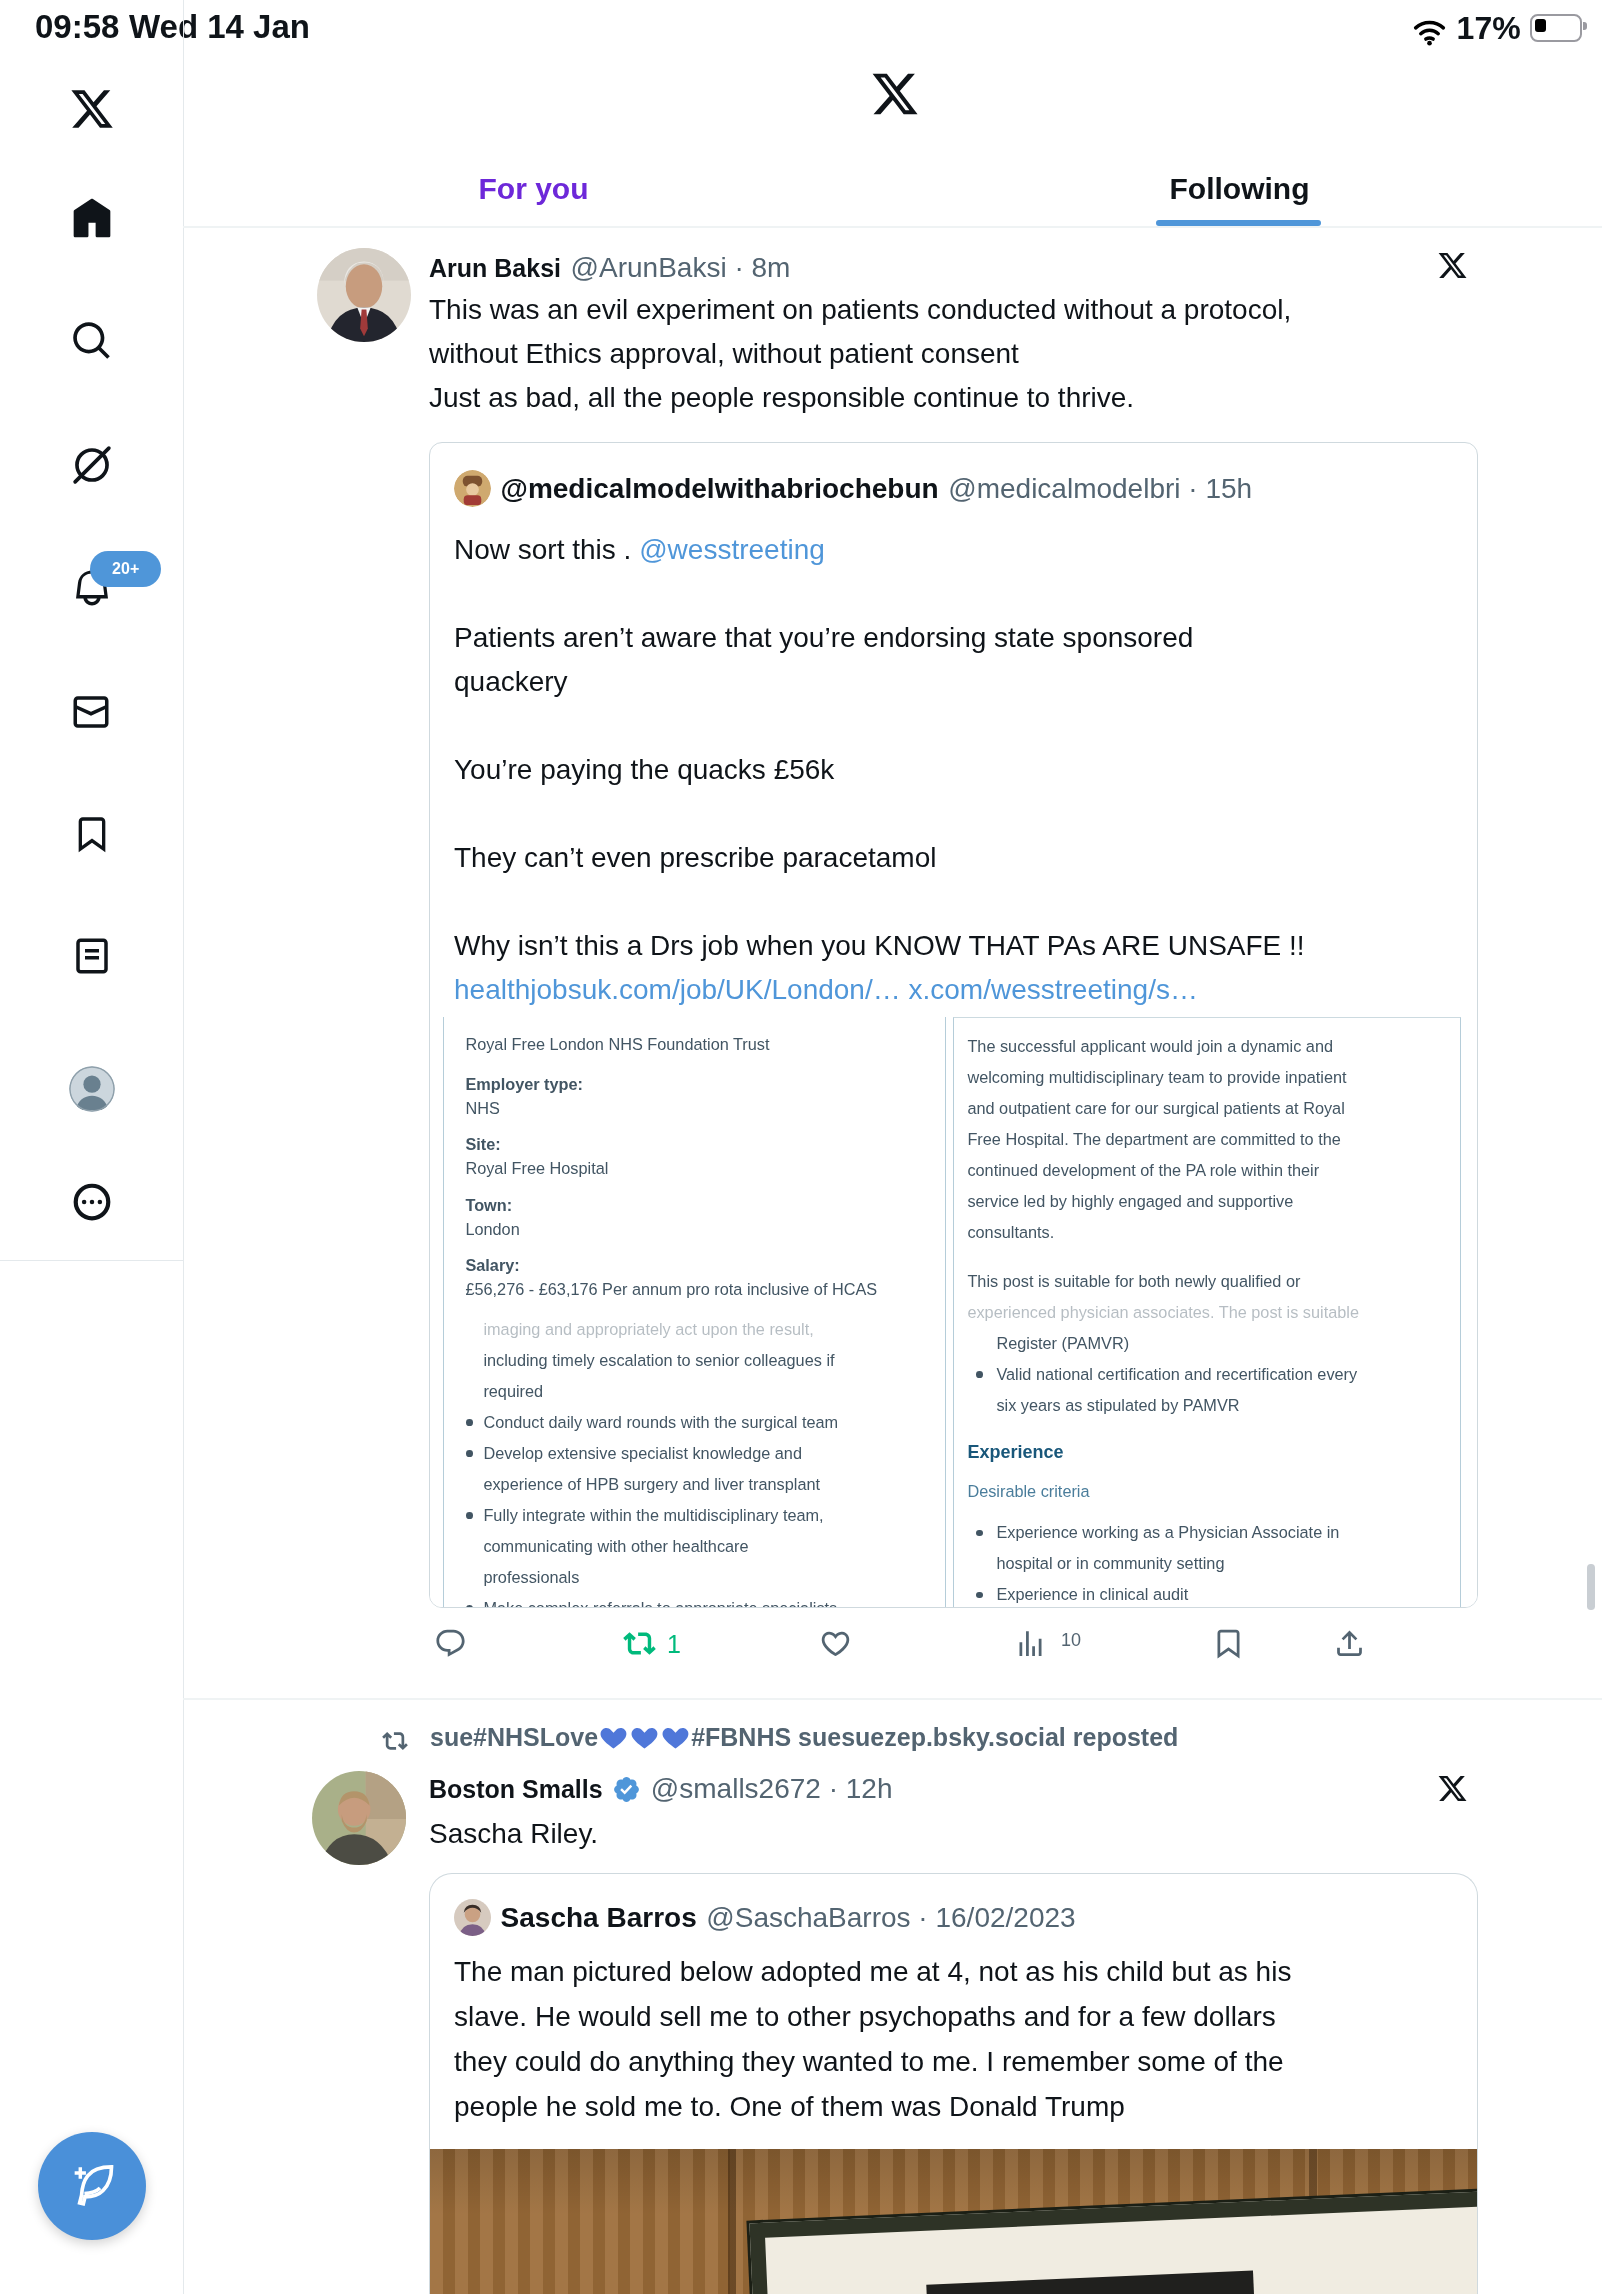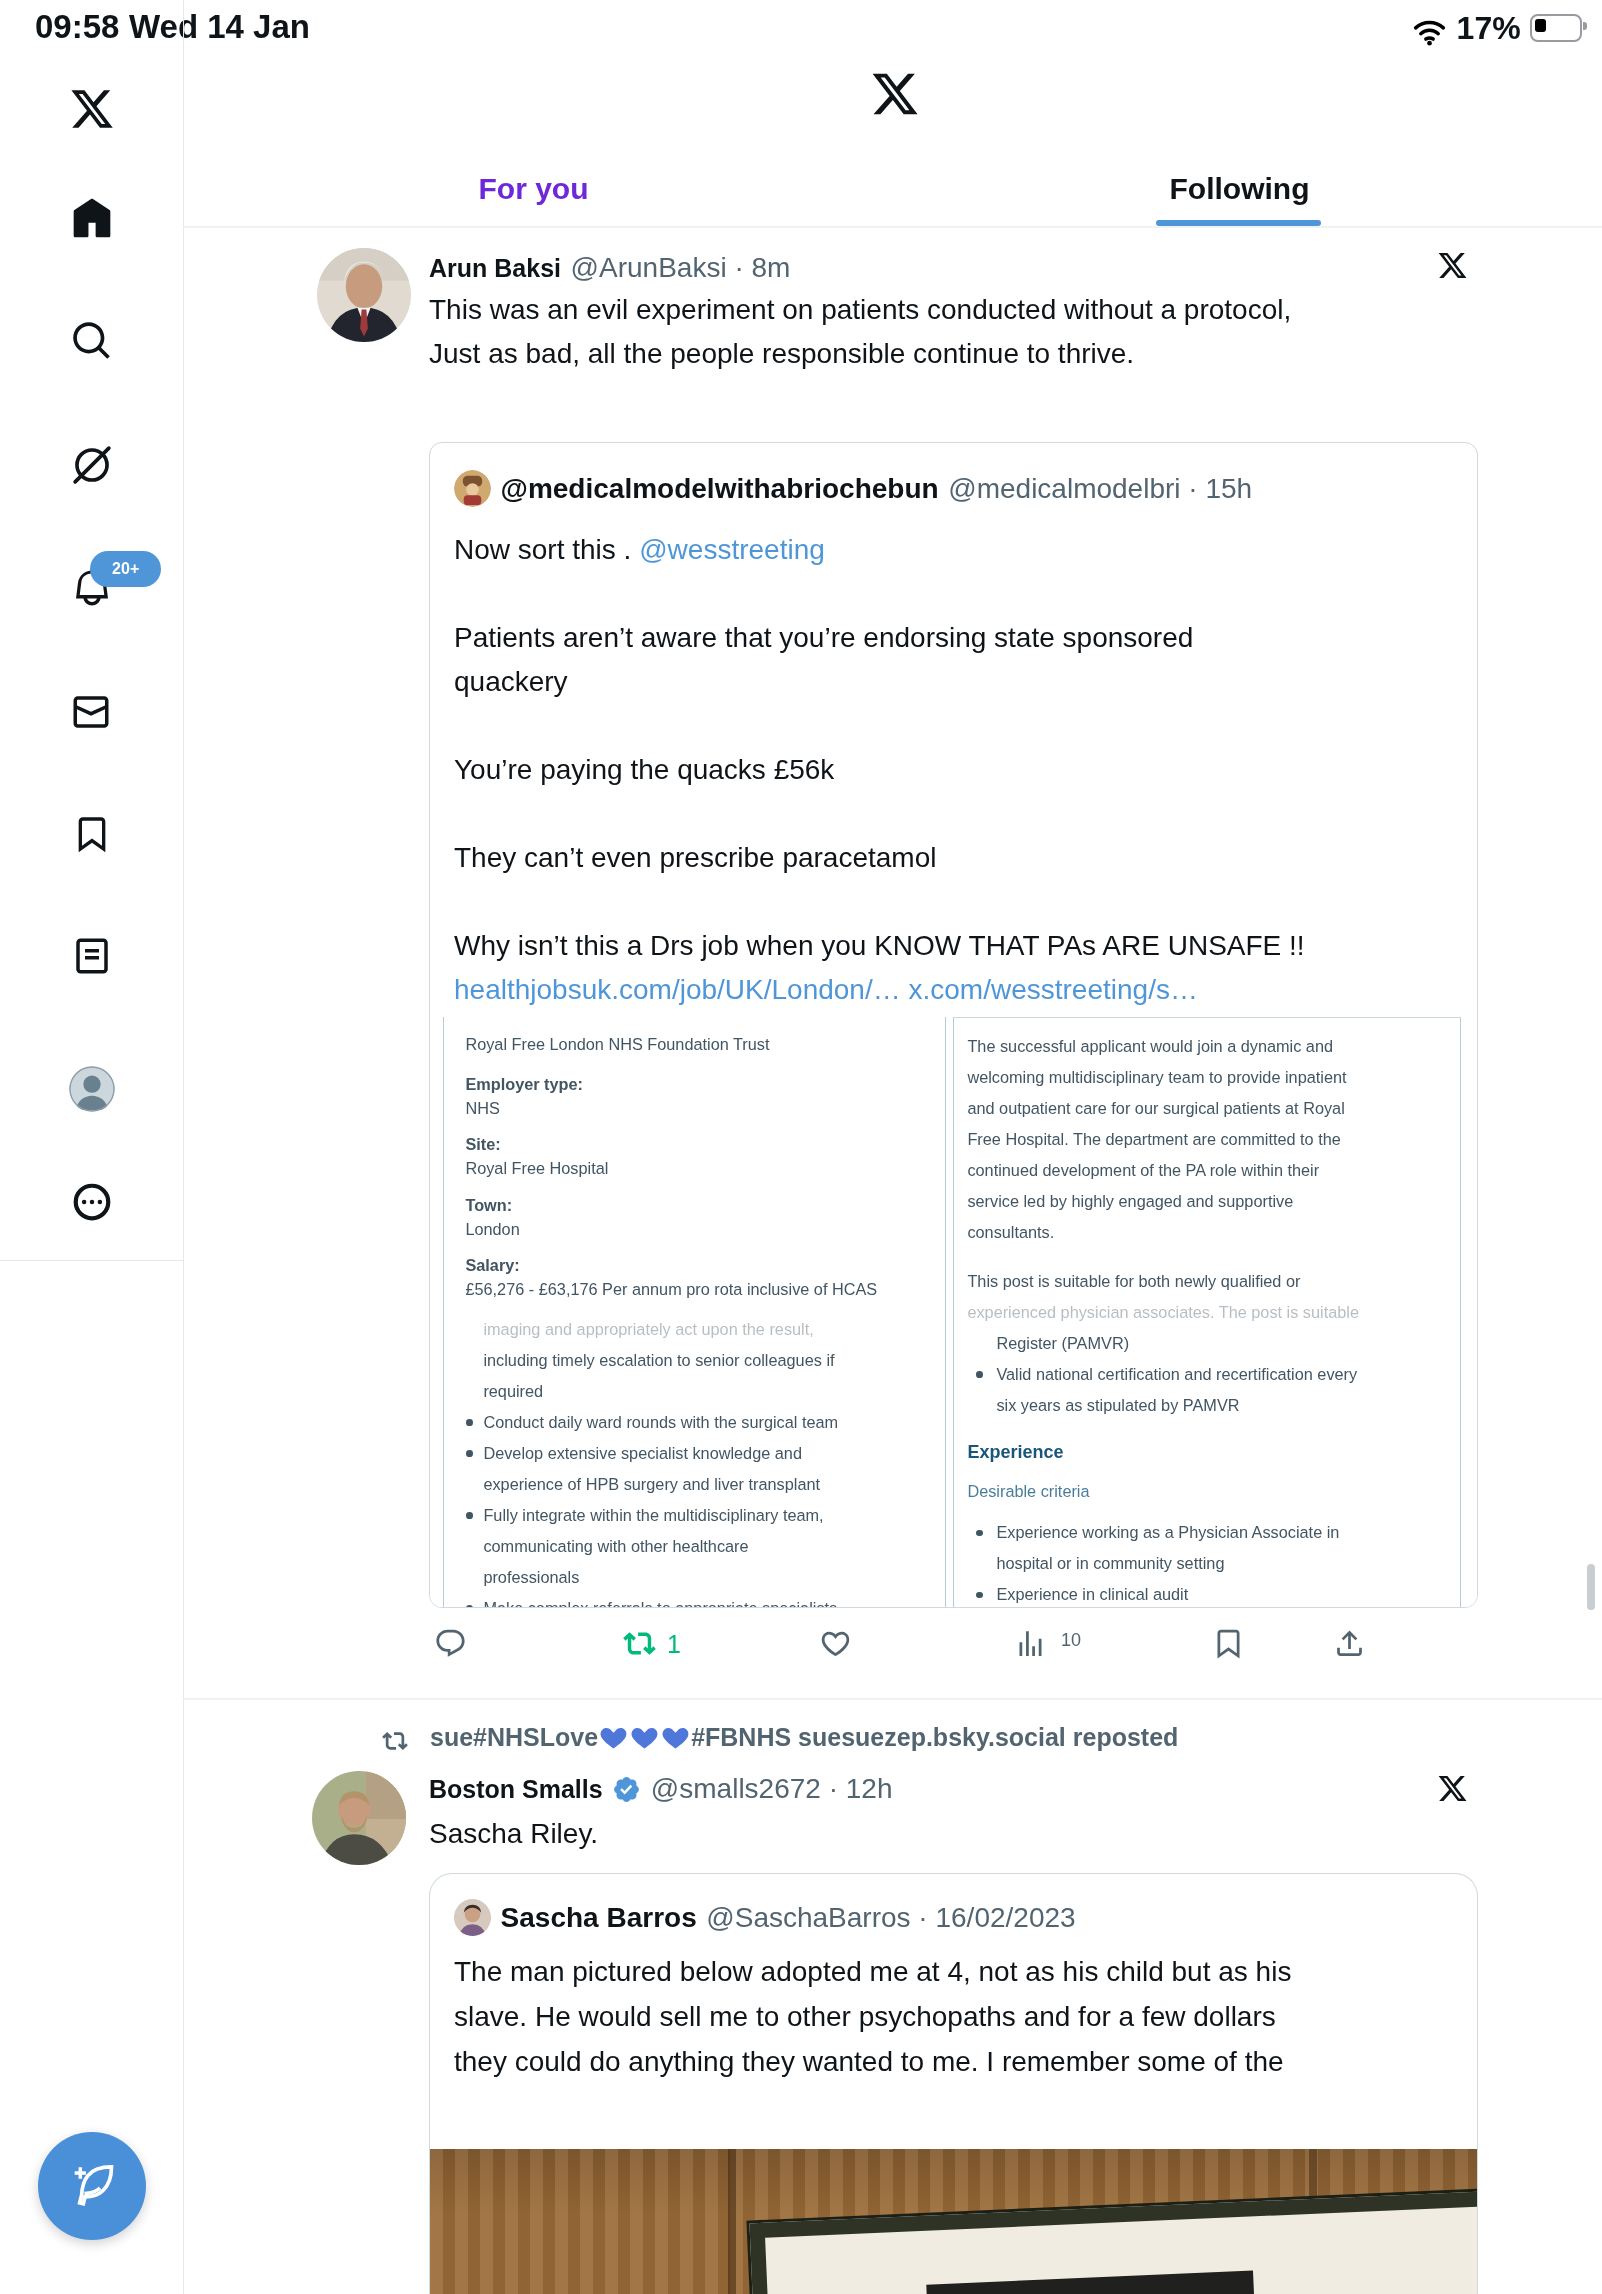--- a/index.html
+++ b/index.html
@@ -239,20 +239,21 @@
     <span class="name">Arun Baksi</span>
     <span class="meta">@ArunBaksi · 8m</span>
   </div>
   <div class="abs tw-x" id="t1-x">
     <svg viewBox="0 0 24 24" fill="currentColor">
         <path d="M18.244 2.25h3.308l-7.227 8.26 8.502 11.24H16.17l-5.214-6.817L4.99 21.75H1.68l7.73-8.835L1.254 2.25H8.08l4.713 6.231zm-1.161 17.52h1.833L7.084 4.126H5.117z"></path>
       </svg>
   </div>
   <div class="abs tw-text" id="t1-text">
     <div>This was an evil experiment on patients conducted without a protocol,</div>
+    <div>without Ethics approval, without patient consent</div>
     <div>Just as bad, all the people responsible continue to thrive.</div>
   </div>
 
   <div class="abs qcard" id="q1">
     <div class="abs name-row" id="q1-header">
       <span class="avatar-sm">
         <svg viewBox="0 0 38 38">
             <circle cx="19" cy="19" r="19" fill="#cfa96f"></circle>
             <rect x="9" y="6" width="20" height="11" rx="5" fill="#7d5230"></rect>
             <circle cx="19" cy="20" r="6.5" fill="#e8c9a0"></circle>
@@ -417,20 +418,21 @@
             <path d="M5 38 Q8 26 19 26 Q30 26 33 38Z" fill="#7b5f86"></path>
           </svg>
       </span>
       <span class="q-name">Sascha Barros</span>
       <span class="meta">@SaschaBarros · 16/02/2023</span>
     </div>
     <div class="abs tw-text" id="q2-text">
       <div>The man pictured below adopted me at 4, not as his child but as his</div>
       <div>slave. He would sell me to other psychopaths and for a few dollars</div>
       <div>they could do anything they wanted to me. I remember some of the</div>
+      <div>people he sold me to. One of them was Donald Trump</div>
     </div>
     <div class="abs" id="photo">
       <div class="grain"></div>
       <div id="frame">
           <div class="inner"></div>
         </div>
     </div>
   </div>
 
   <div class="abs" id="scrollbar"></div>

